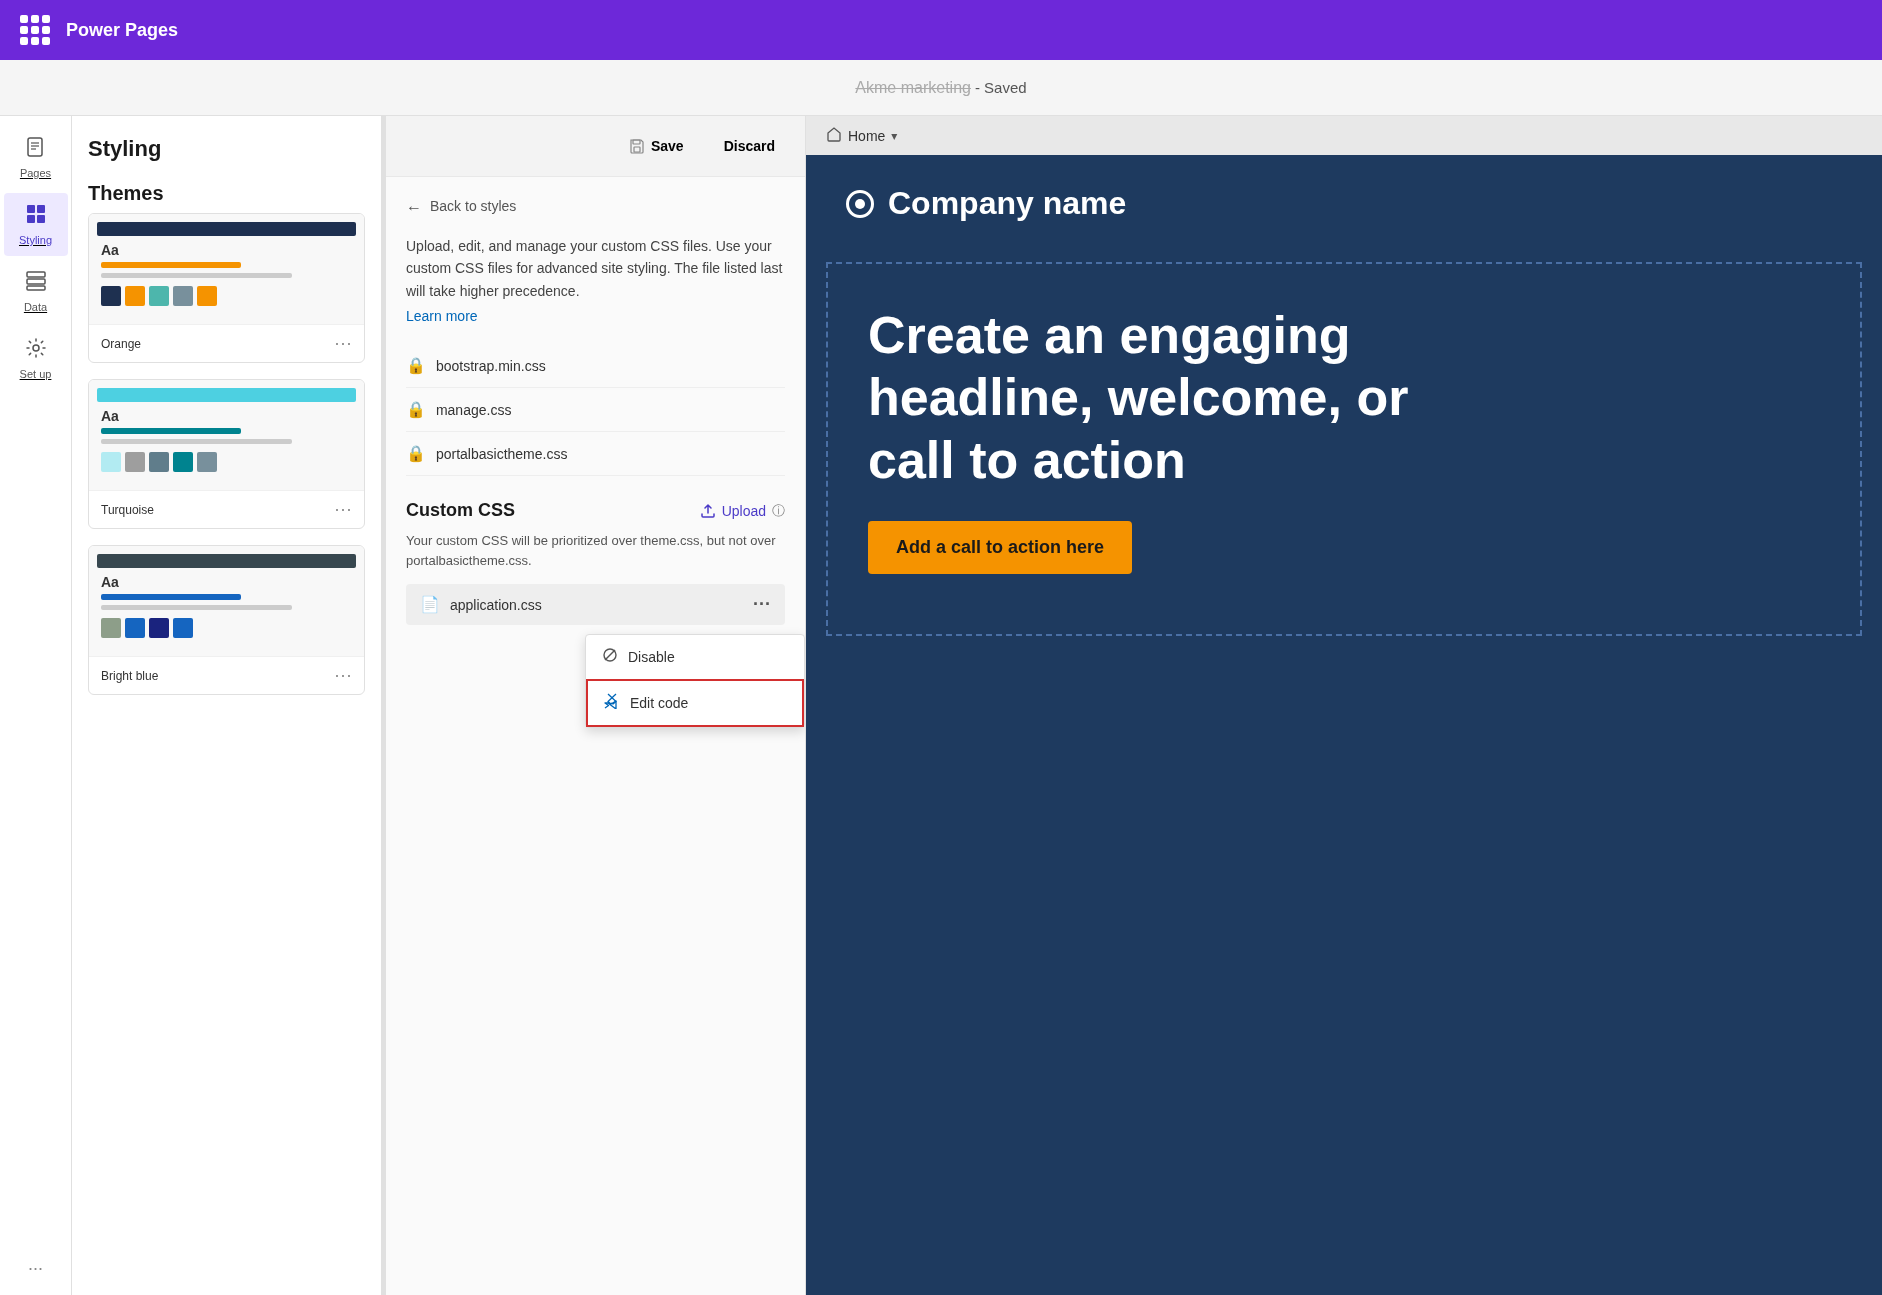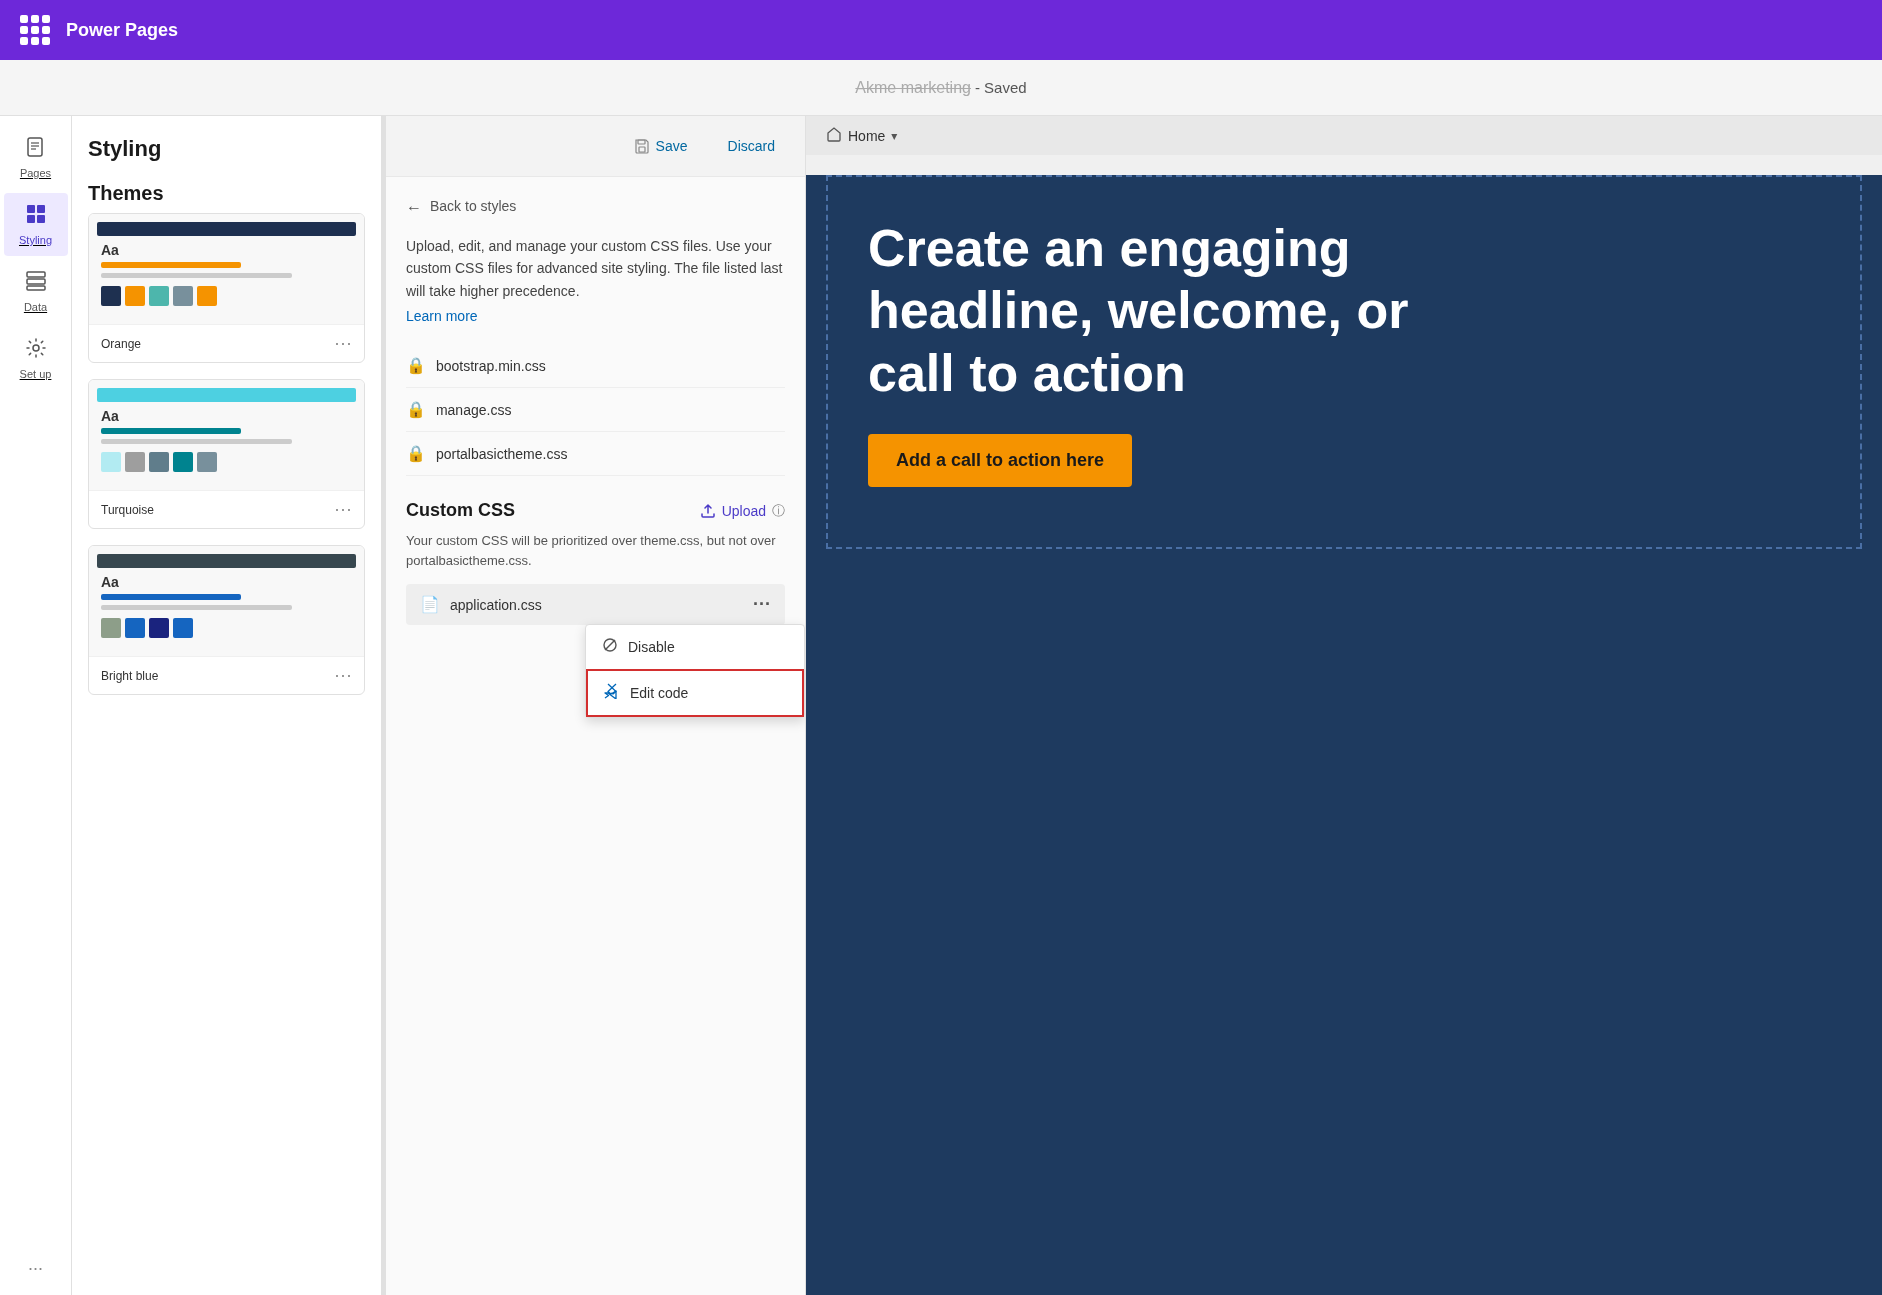--- a/index.html
+++ b/index.html
@@ -197,22 +197,23 @@
       align-items: center;
     }
     .btn-save, .btn-discard {
       display: flex;
       align-items: center;
       gap: 6px;
       background: none;
       border: none;
       cursor: pointer;
       font-size: 14px;
-      color: #0369a1;
+      color: #000000;
       padding: 6px 10px;
+      font-weight: bold;
     }
     .css-panel-content { padding: 20px; }
     .back-link {
       display: flex;
       align-items: center;
       gap: 8px;
       color: #555;
       font-size: 14px;
       cursor: pointer;
       margin-bottom: 20px;
@@ -291,21 +292,21 @@
       font-size: 18px;
       color: #555;
       cursor: pointer;
       font-weight: bold;
     }
 
     
     .context-menu {
       position: absolute;
       right: -20px;
-      top: 40px;
+      top: 50px;
       background: white;
       border: 1px solid #ddd;
       border-radius: 4px;
       box-shadow: 0 4px 12px rgba(0,0,0,0.15);
       width: 220px;
       z-index: 100;
     }
     .context-menu-item {
       display: flex;
       align-items: center;
@@ -637,20 +638,26 @@
         <svg width="16" height="16" viewBox="0 0 16 16" fill="none">
             <path d="M2 7L8 2l6 5v7a1 1 0 01-1 1H3a1 1 0 01-1-1V7z" stroke="#555" stroke-width="1.3"></path>
           </svg>
       </span>
       <span style="font-size:14px;color:#333;">Home</span>
       <span class="chevron">▾</span>
     </div>
 
     <div class="preview-content">
 
+      <div class="preview-header">
+        <div class="company-radio">
+          <div class="company-radio-inner"></div>
+        </div>
+        <span class="company-name">Company name</span>
+      </div>
 
       <div class="hero-section">
         <div class="hero-headline">Create an engaging headline, welcome, or call to action</div>
         <button class="cta-button">Add a call to action here</button>
       </div>
     </div>
 
   </div>
 
 </div>

